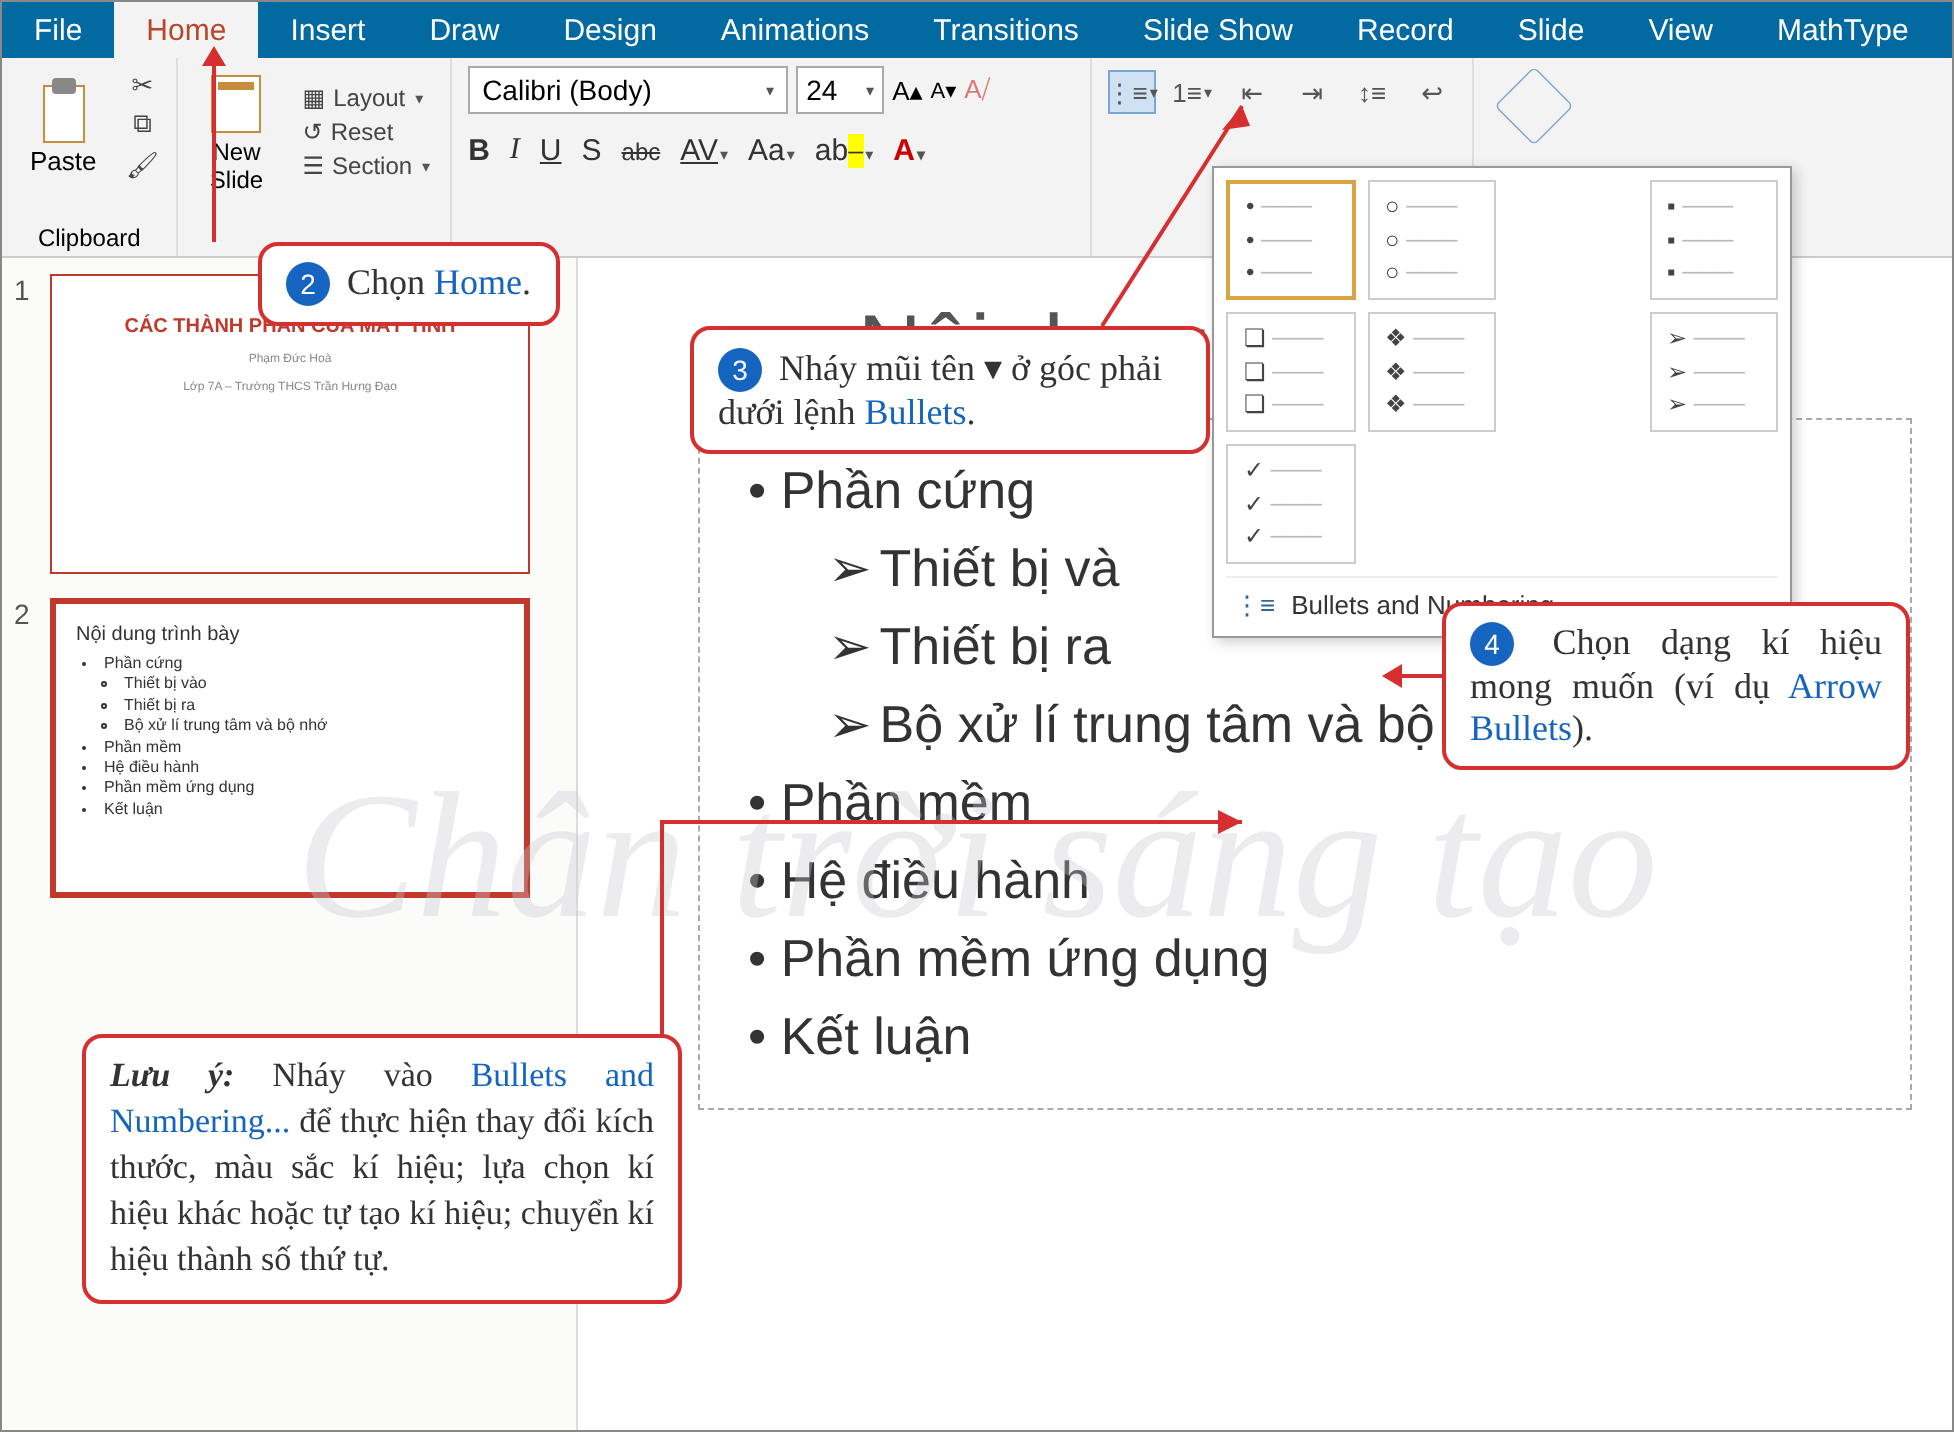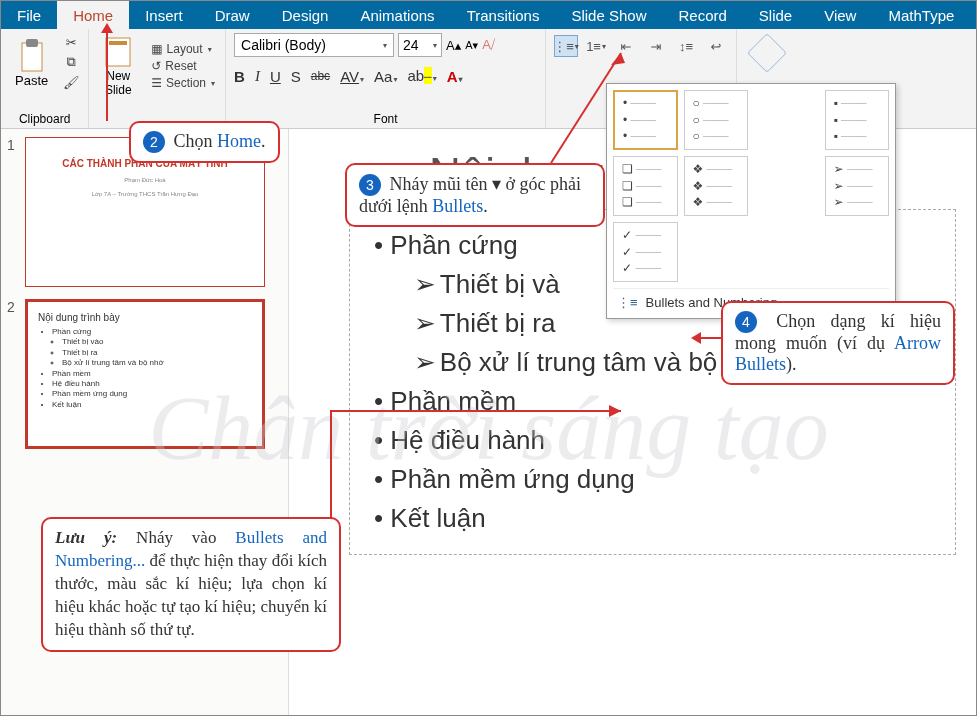--- a/index.html
+++ b/index.html
@@ -179,21 +179,20 @@
         <span class="font-btn italic">I</span>
         <span class="font-btn underline">U</span>
         <span class="font-btn">S</span>
         <span class="font-btn" style="text-decoration:line-through;font-size:12px;">abc</span>
         <span class="font-btn"><span style="text-decoration:underline;">AV</span><span class="dd-arrow">▾</span></span>
         <span class="font-btn"><span>Aa</span><span class="dd-arrow">▾</span></span>
         <span class="font-btn" style="color:#333;">ab<span style="background:#ff0;">⎯</span><span class="dd-arrow">▾</span></span>
         <span class="font-btn" style="color:#c00;font-weight:bold;">A<span class="dd-arrow">▾</span></span>
       </div>
     </div>
-    <div class="ribbon-group-label">Font</div>
   </div>
 
   <div class="ribbon-group" style="min-width:190px;">
     <div class="para-btns" style="margin-top:2px;">
       <div class="para-btn bullets">
           <span>⋮≡</span>
           <span class="dd-arrow">▾</span>
         </div>
       <div class="para-btn">
           <span>1≡</span>

